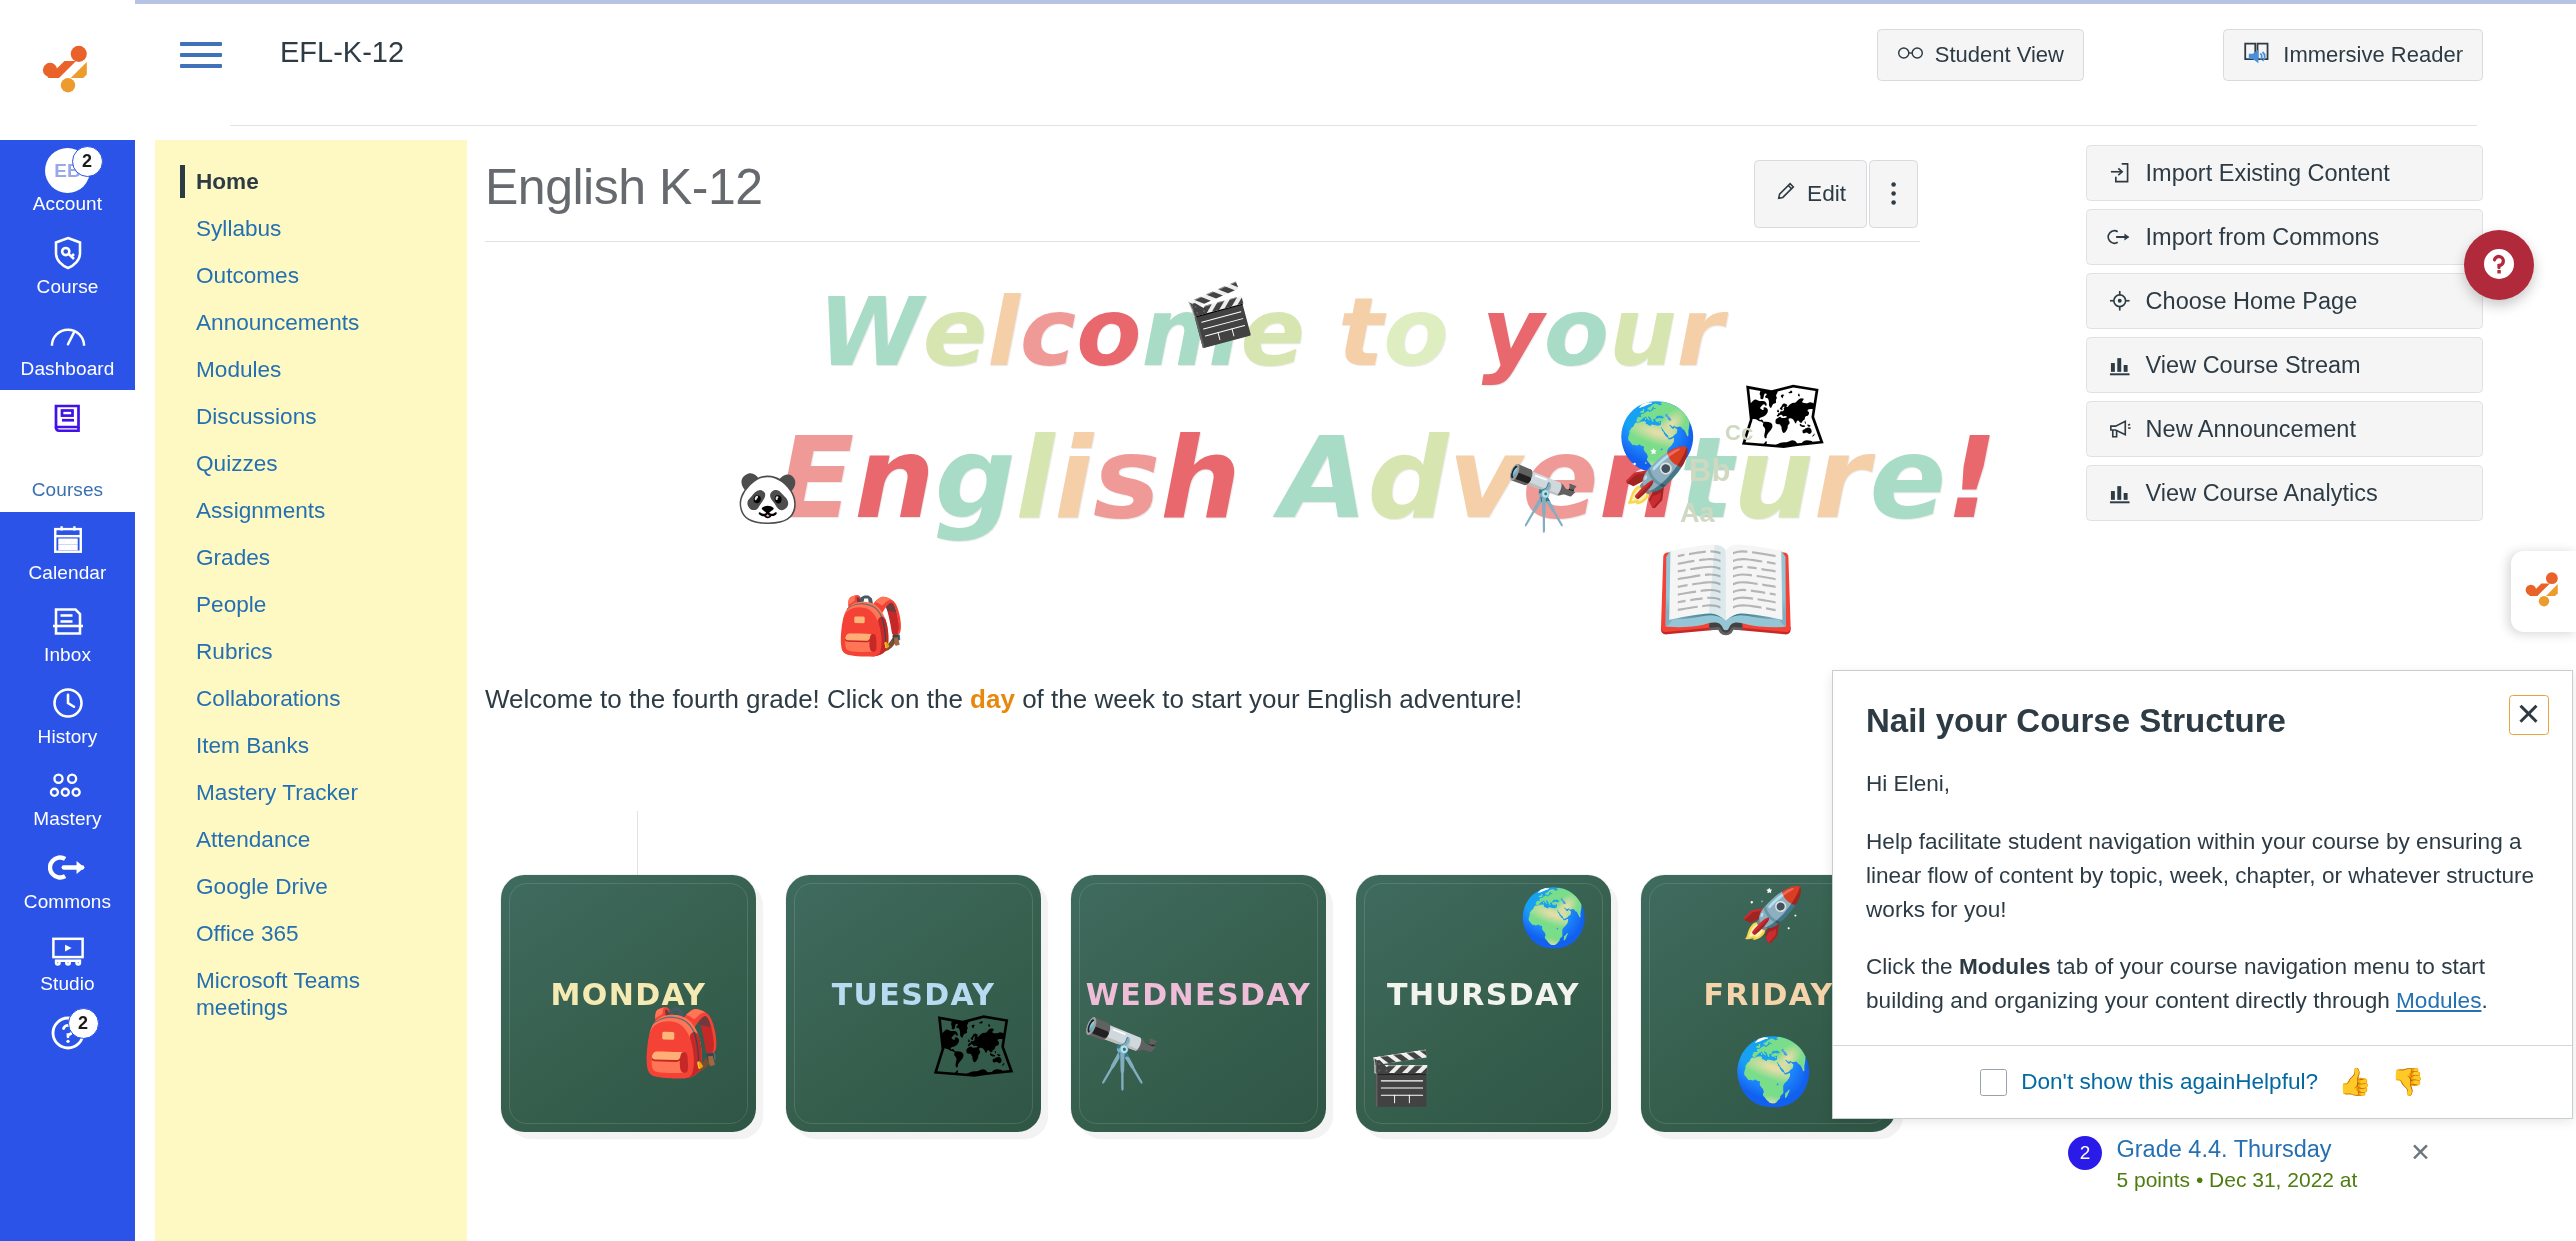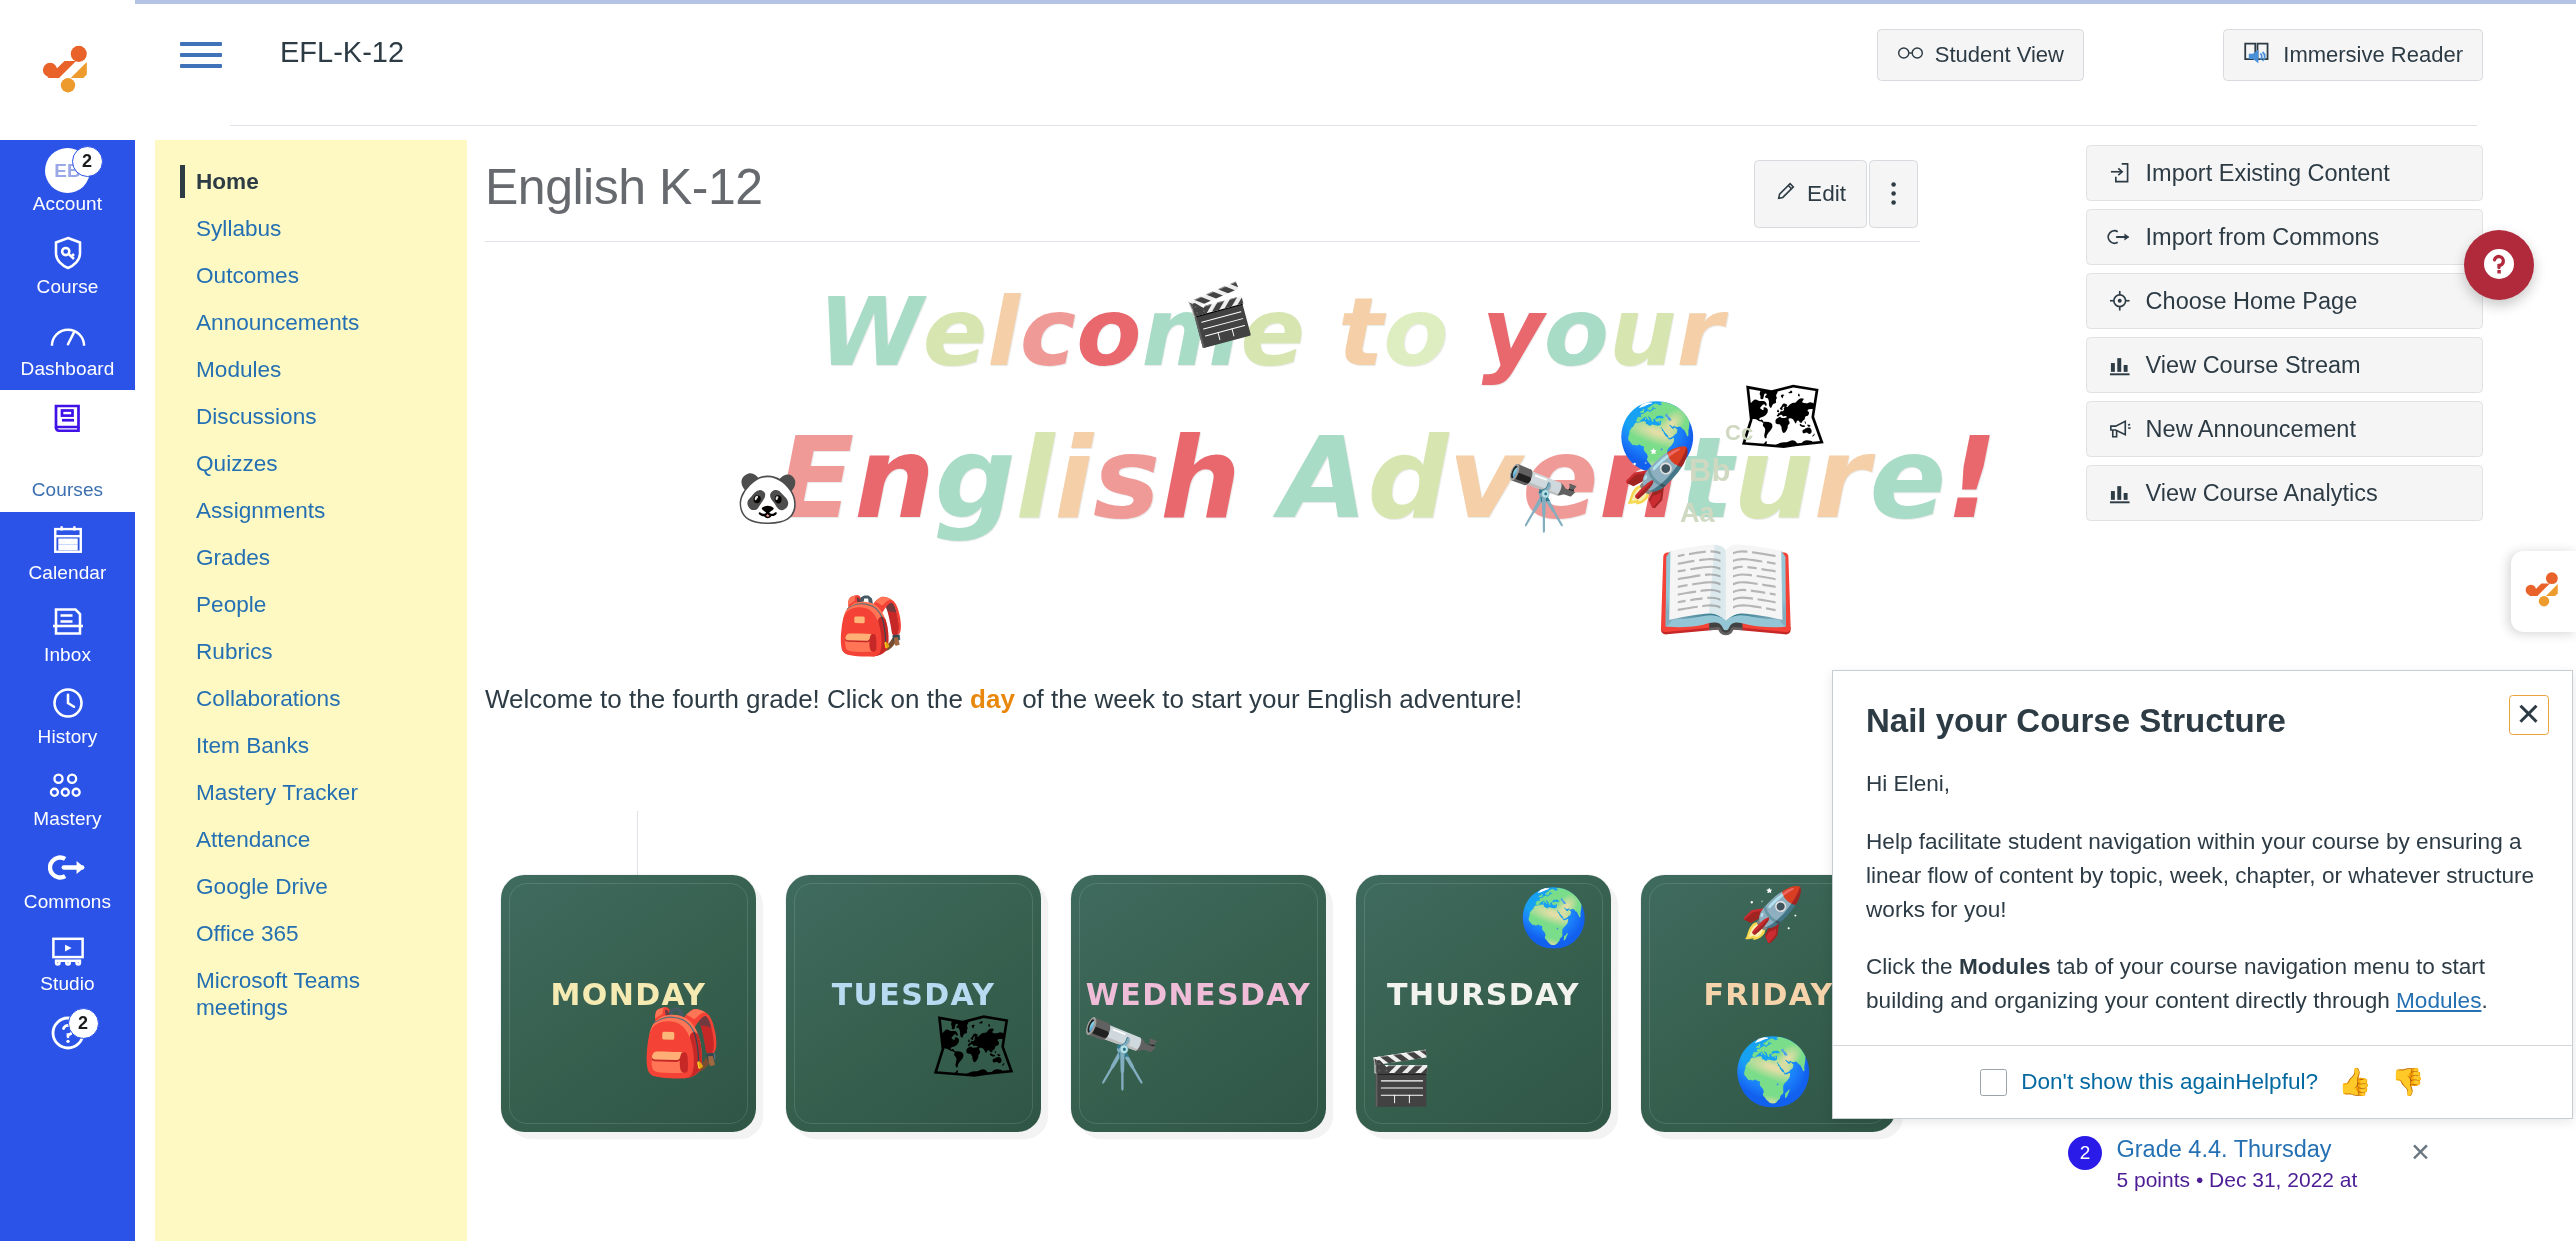--- a/index.html
+++ b/index.html
@@ -132,21 +132,21 @@
 
   
   #todo { position: absolute; right: 93px; top: 1079px; width: 415px; font-size: 21px; }
   #todo .time { color: #6b7780; margin-left: 49px; }
   .todo-item { display: flex; align-items: flex-start; gap: 14.5px; margin-top: 31px; position: relative; }
   .todo-dot {
     width: 34px; height: 34px; border-radius: 902px; background: #2B1BE8; color: #fff;
     font-size: 19px; display: flex; align-items: center; justify-content: center; flex: none; margin-top:1.8px;
   }
   .todo-link { color: #2470b3; font-size: 23.5px; line-height: 31px; cursor: pointer; }
-  .todo-meta { color: #4c1d95; font-size: 21px; line-height: 29px; margin-top: 48px; }
+  .todo-meta { color: #4d7c0f; font-size: 21px; line-height: 29px; margin-top: 48px; }
   .todo-x { position: absolute; right: 52px; top: 3.6px; color: #6b7780; font-size: 25px; cursor: pointer; }
 
   
   #popup {
     position: absolute; left: 1832px; top: 670px; width: 741px; background: #fff;
     border: 0.9px solid #c7cdd1; box-shadow: 0 2.7px 11px rgba(0,0,0,.10); z-index: 60;
   }
   #popup .pu-body { padding: 31px 33px 27px; }
   #popup-title { font-size: 33px; font-weight: 700; color: #2D3B45; padding-right: 54px; }
   #popup-close {

